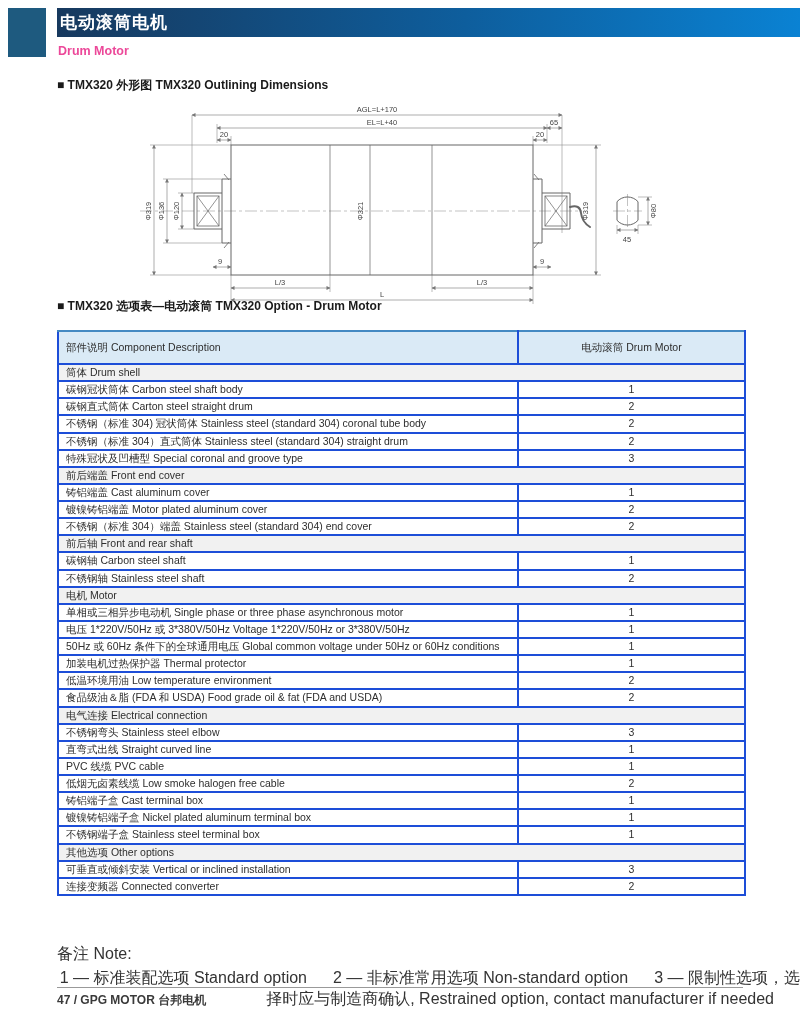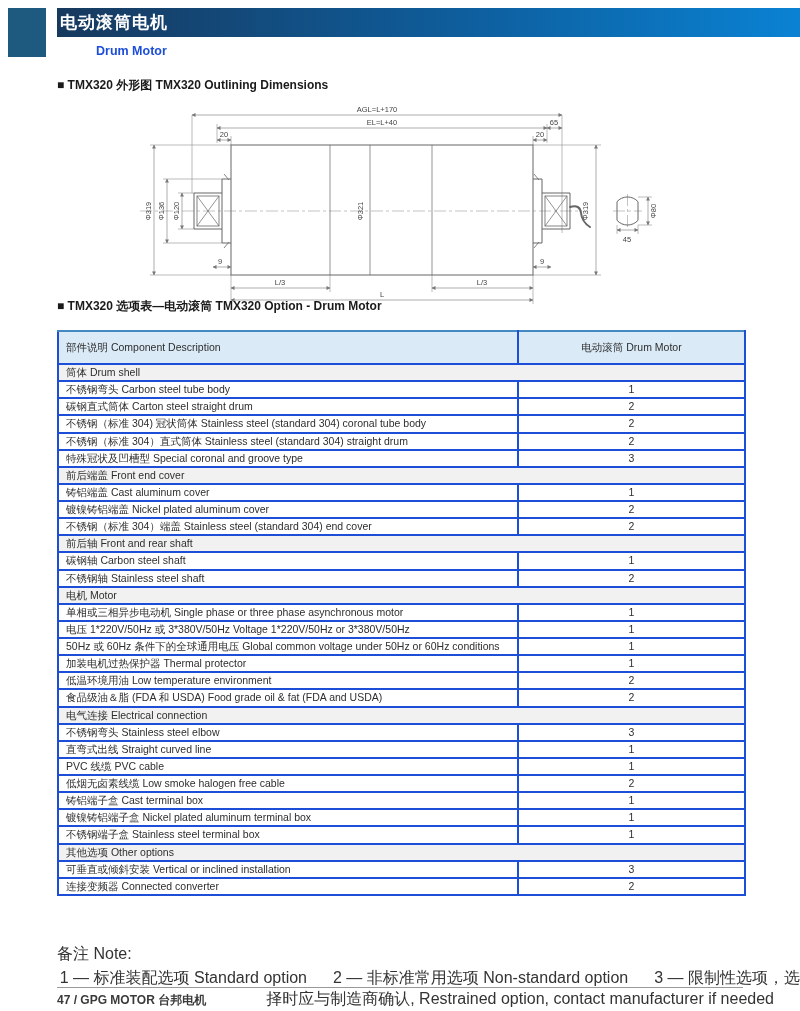--- a/index.html
+++ b/index.html
@@ -3,21 +3,21 @@
 <meta charset="utf-8">
 <style>
   * { margin:0; padding:0; box-sizing:border-box; }
   body { background:#fff; font-family:"Liberation Sans", sans-serif; }
   .page { position:relative; width:800px; height:1011px; background:#ffffff; overflow:hidden; }
 
   .accent-square { position:absolute; left:8px; top:8px; width:38px; height:49px; background:#1e5a7f; }
   .banner { position:absolute; left:57px; top:8px; right:0; height:29px;
             background:linear-gradient(90deg,#17395e 0%, #0e5e9d 55%, #0a82d3 100%);
             color:#fff; font-size:17px; font-weight:bold; line-height:29px; padding-left:3px; letter-spacing:1px; }
-  .subtitle { position:absolute; left:58px; top:44px; color:#1d4ed8; font-weight:bold; font-size:12.5px;margin-left:38px; }
+  .subtitle { position:absolute; left:58px; top:44px; color:#ec4899; font-weight:bold; font-size:12.5px; }
 
   .section-title { position:absolute; left:57px; color:#1a1a1a; font-weight:bold; font-size:12px; }
   .sec-outline { top:77px; }
   .sec-option  { top:298px; }
 
   .drawing { position:absolute; left:110px; top:95px; width:550px; height:212px; }
   .drawing svg { width:100%; height:100%; }
   .drawing text { font-family:"Liberation Sans", sans-serif; font-size:7.5px; fill:#444; }
 
   .option-table { position:absolute; left:57px; top:330px; width:687px; border-collapse:collapse; table-layout:fixed; }
@@ -131,21 +131,21 @@
       <tr>
         <th class="th-desc">部件说明 Component Description</th>
         <th class="th-val">电动滚筒 Drum Motor</th>
       </tr>
     </thead>
     <tbody>
         <tr class="section-row">
           <td colspan="2">筒体 Drum shell</td>
         </tr>
         <tr>
-          <td class="desc">不锈钢弯头 Carbon steel tube body</td>
+          <td class="desc">碳钢冠状筒体 Carbon steel shaft body</td>
           <td class="val">1</td>
         </tr>
         <tr>
           <td class="desc">碳钢直式筒体 Carton steel straight drum</td>
           <td class="val">2</td>
         </tr>
         <tr>
           <td class="desc">不锈钢（标准 304) 冠状筒体 Stainless steel (standard 304) coronal tube body</td>
           <td class="val">2</td>
         </tr>
@@ -158,21 +158,21 @@
           <td class="val">3</td>
         </tr>
         <tr class="section-row">
           <td colspan="2">前后端盖 Front end cover</td>
         </tr>
         <tr>
           <td class="desc">铸铝端盖 Cast aluminum cover</td>
           <td class="val">1</td>
         </tr>
         <tr>
-          <td class="desc">镀镍铸铝端盖 Nickel plated aluminum cover</td>
+          <td class="desc">镀镍铸铝端盖 Motor plated aluminum cover</td>
           <td class="val">2</td>
         </tr>
         <tr>
           <td class="desc">不锈钢（标准 304）端盖 Stainless steel (standard 304) end cover</td>
           <td class="val">2</td>
         </tr>
         <tr class="section-row">
           <td colspan="2">前后轴 Front and rear shaft</td>
         </tr>
         <tr>

